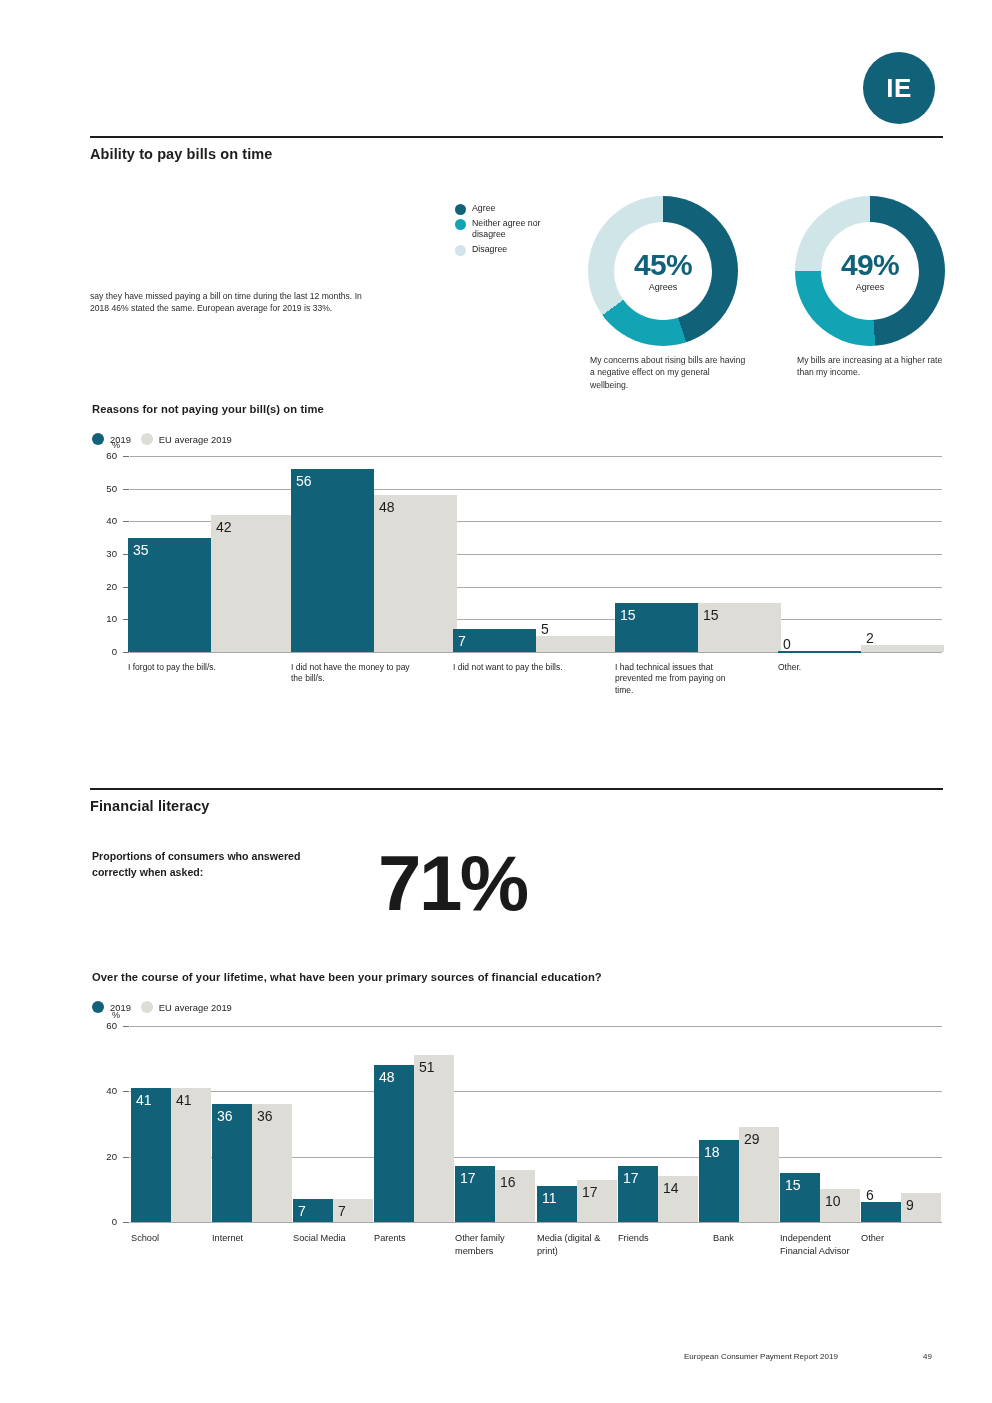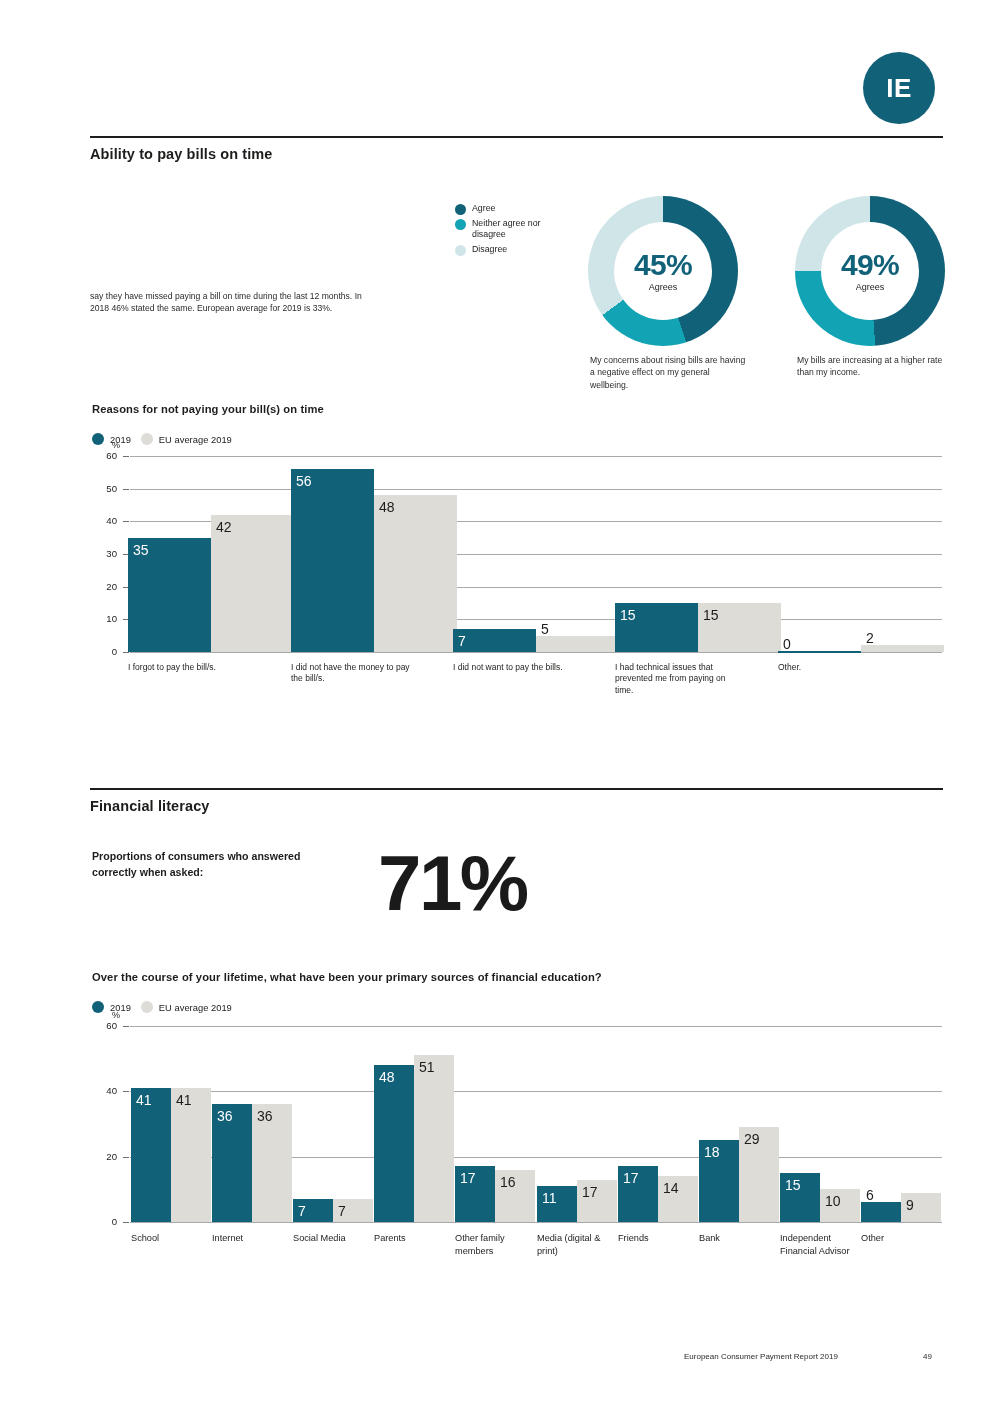--- a/index.html
+++ b/index.html
@@ -277,21 +277,21 @@
       <div class="cat-label c2" style="left: 445px; top: 206px; width: 70px;">Media (digital &amp; print)</div>
       <div class="bar" style="left: 526px; top: 140px; width: 40px; height: 56px; background: rgb(17, 97, 121);"></div>
       <div class="bar-val" style="color: rgb(255, 255, 255); left: 531px; top: 144px;">17</div>
       <div class="bar" style="left: 566px; top: 150px; width: 40px; height: 46px; background: rgb(222, 220, 215);"></div>
       <div class="bar-val" style="color: rgb(29, 29, 27); left: 571px; top: 154px;">14</div>
       <div class="cat-label c2" style="left: 526px; top: 206px; width: 70px;">Friends</div>
       <div class="bar" style="left: 607px; top: 114px; width: 40px; height: 82px; background: rgb(17, 97, 121);"></div>
       <div class="bar-val" style="color: rgb(255, 255, 255); left: 612px; top: 118px;">18</div>
       <div class="bar" style="left: 647px; top: 101px; width: 40px; height: 95px; background: rgb(222, 220, 215);"></div>
       <div class="bar-val" style="color: rgb(29, 29, 27); left: 652px; top: 105px;">29</div>
-      <div class="cat-label c2" style="left: 607px; top: 206px; width: 70px;">Bank</div>
+      <div class="cat-label c2" style="left: 621px; top: 206px; width: 70px;">Bank</div>
       <div class="bar" style="left: 688px; top: 147px; width: 40px; height: 49px; background: rgb(17, 97, 121);"></div>
       <div class="bar-val" style="color: rgb(255, 255, 255); left: 693px; top: 151px;">15</div>
       <div class="bar" style="left: 728px; top: 163px; width: 40px; height: 33px; background: rgb(222, 220, 215);"></div>
       <div class="bar-val" style="color: rgb(29, 29, 27); left: 733px; top: 167px;">10</div>
       <div class="cat-label c2" style="left: 688px; top: 206px; width: 70px;">Independent Financial Advisor</div>
       <div class="bar" style="left: 769px; top: 176px; width: 40px; height: 20px; background: rgb(17, 97, 121);"></div>
       <div class="bar-val" style="color: rgb(29, 29, 27); left: 774px; top: 161px;">6</div>
       <div class="bar" style="left: 809px; top: 167px; width: 40px; height: 29px; background: rgb(222, 220, 215);"></div>
       <div class="bar-val" style="color: rgb(29, 29, 27); left: 814px; top: 171px;">9</div>
       <div class="cat-label c2" style="left: 769px; top: 206px; width: 70px;">Other</div>

